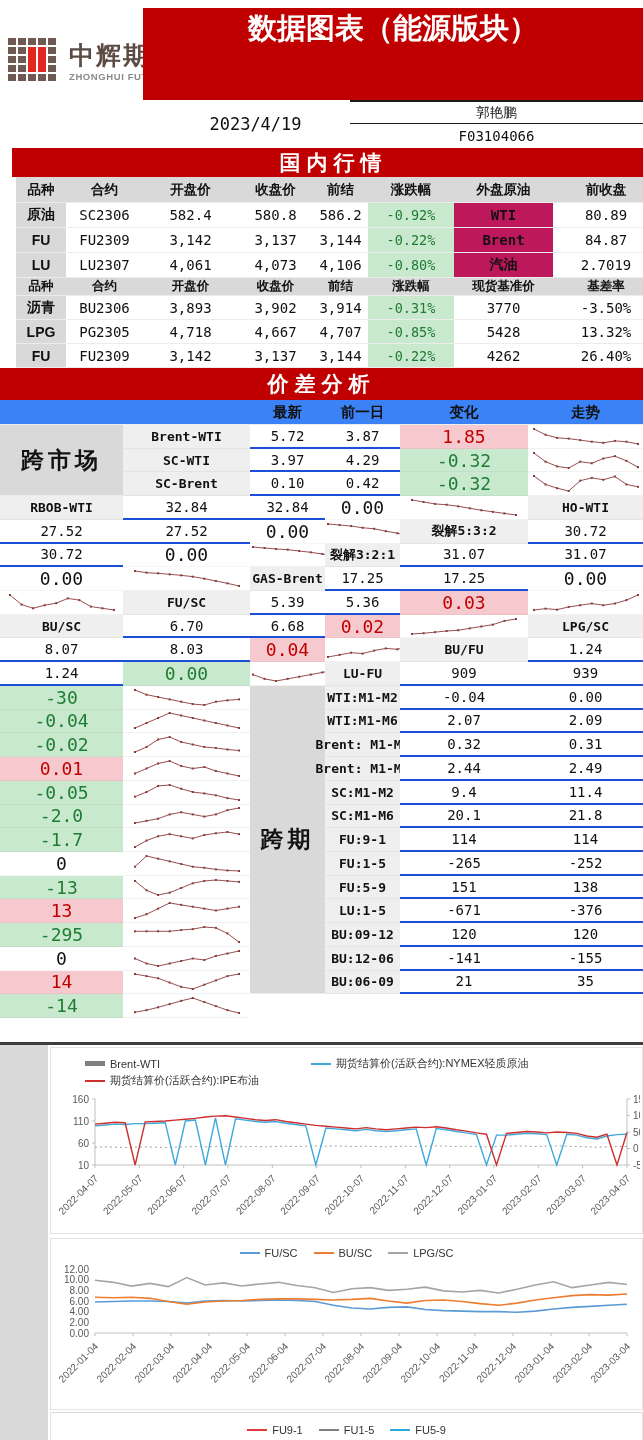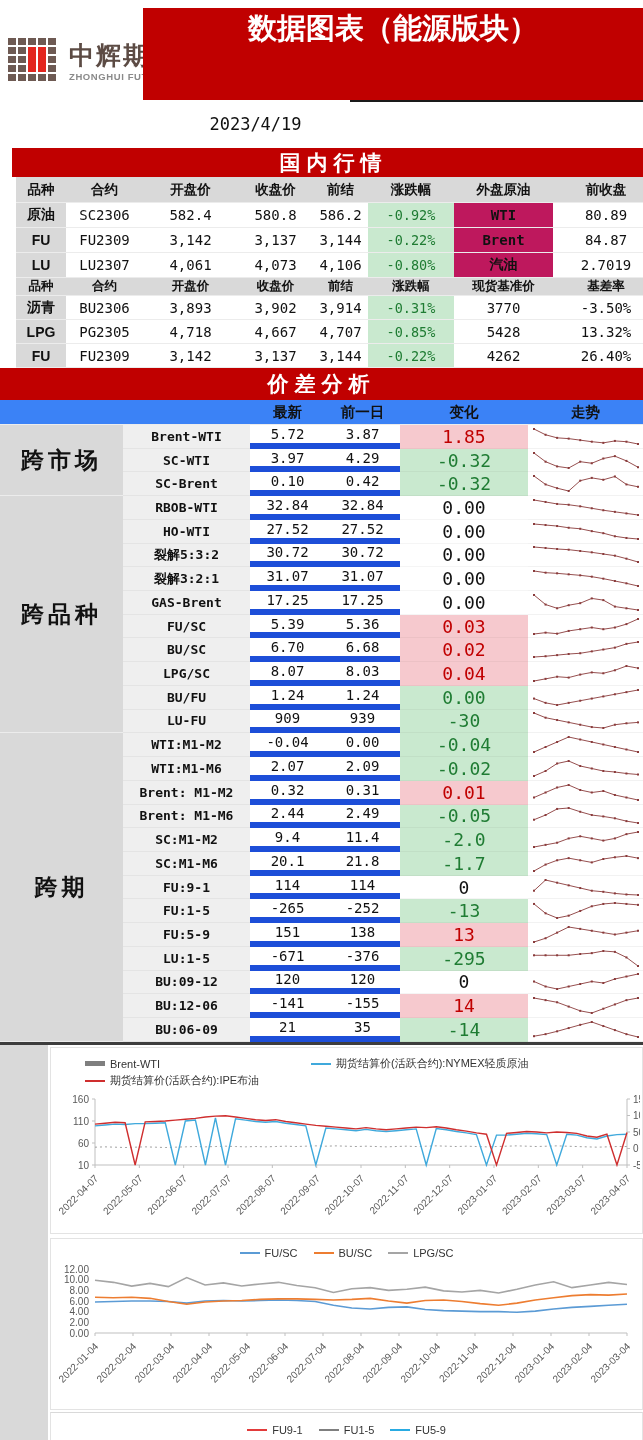--- a/index.html
+++ b/index.html
@@ -49,21 +49,21 @@
   
   #spread{top:400px;left:0;width:643px;display:grid;
     grid-template-columns:123px 127px 75px 75px 128px 115px;
     grid-template-rows:25px repeat(26,23.72px);}
   .sh{background:#3b82f6;font-weight:bold;font-size:14.5px;display:flex;
     align-items:center;justify-content:center;}
   .gcell{background:#d9d9d9;font-weight:bold;font-size:23px;letter-spacing:4px;
     display:flex;align-items:center;justify-content:center;}
   .lcell{background:#efefef;font-weight:bold;font-size:13px;border-bottom:1px solid #e4e4e4;
     font-family:"DejaVu Sans Mono",monospace;display:flex;align-items:center;justify-content:center;}
-  .vcell{background:#fff;font-size:14px;border-bottom:6px solid #1d4ed8;
+  .vcell{background:#fff;font-size:14px;border-bottom:2px solid #1d4ed8;
     font-family:"DejaVu Sans Mono",monospace;display:flex;align-items:center;justify-content:center;}
   .chcell{font-size:18px;border-bottom:1px solid rgba(0,0,0,.04);
     font-family:"DejaVu Sans Mono",monospace;display:flex;align-items:center;justify-content:center;}
   .up{background:#f6c9ce;color:#c00000;}
   .down{background:#c9e9cf;color:#1f7c33;}
   .flat{background:#fff;color:#111;}
   .spcell{background:#fff;border-bottom:1px solid #f2f2f2;display:flex;
     align-items:center;justify-content:center;}
   
   #divider{top:1042px;left:0;width:643px;height:3px;background:#3d3d3d;}
@@ -111,20 +111,22 @@
     <div id="logo-cn">中辉期货</div>
     <div id="logo-en">ZHONGHUI FUTURES</div>
   </div>
 </div>
 <div class="abs" id="banner">
   <div>数据图表</div>
   <div>（能源版块）</div>
 </div>
 <div class="abs" id="date-cell">2023/4/19</div>
 <div class="abs" id="analyst-box">
+  <div class="r1">郭艳鹏</div>
+  <div class="r2">F03104066</div>
 </div>
 
 <div class="abs band" id="band1">国内行情</div>
 <div class="abs" id="t1">
     <div class="cell th">品种</div>
     <div class="cell th">合约</div>
     <div class="cell th">开盘价</div>
     <div class="cell th">收盘价</div>
     <div class="cell th">前结</div>
     <div class="cell th">涨跌幅</div>
@@ -248,21 +250,20 @@
         <rect x="25.11111111111111" y="14.187499999999996" width="2" height="2" fill="#8a3b3b"></rect>
         <rect x="36.666666666666664" y="17" width="2" height="2" fill="#8a3b3b"></rect>
         <rect x="48.22222222222222" y="6.6875" width="2" height="2" fill="#8a3b3b"></rect>
         <rect x="59.77777777777778" y="3.8750000000000018" width="2" height="2" fill="#8a3b3b"></rect>
         <rect x="71.33333333333333" y="5.749999999999998" width="2" height="2" fill="#8a3b3b"></rect>
         <rect x="82.88888888888889" y="2.4687499999999982" width="2" height="2" fill="#8a3b3b"></rect>
         <rect x="94.44444444444444" y="10.437499999999998" width="2" height="2" fill="#8a3b3b"></rect>
         <rect x="106" y="12.781249999999998" width="2" height="2" fill="#8a3b3b"></rect>
       </svg>
     </div>
-    <div class="cell gcell" style="grid-row: span 10;">跨品种</div>
     <div class="cell lcell">RBOB-WTI</div>
     <div class="cell vcell">32.84</div>
     <div class="cell vcell">32.84</div>
     <div class="cell chcell flat">0.00</div>
     <div class="cell spcell">
       <svg width="110" height="21">
         <polyline points="3,3 14.555555555555555,4.973684210526315 26.11111111111111,6.947368421052632 37.666666666666664,7.736842105263156 49.22222222222222,9.31578947368421 60.77777777777778,11.289473684210526 72.33333333333333,13.263157894736842 83.88888888888889,14.842105263157896 95.44444444444444,16.421052631578945 107,18" fill="none" stroke="#8a3b3b" stroke-width="0.9"></polyline>
         <rect x="2" y="2" width="2" height="2" fill="#8a3b3b"></rect>
         <rect x="13.555555555555555" y="3.973684210526315" width="2" height="2" fill="#8a3b3b"></rect>
         <rect x="25.11111111111111" y="5.947368421052632" width="2" height="2" fill="#8a3b3b"></rect>

